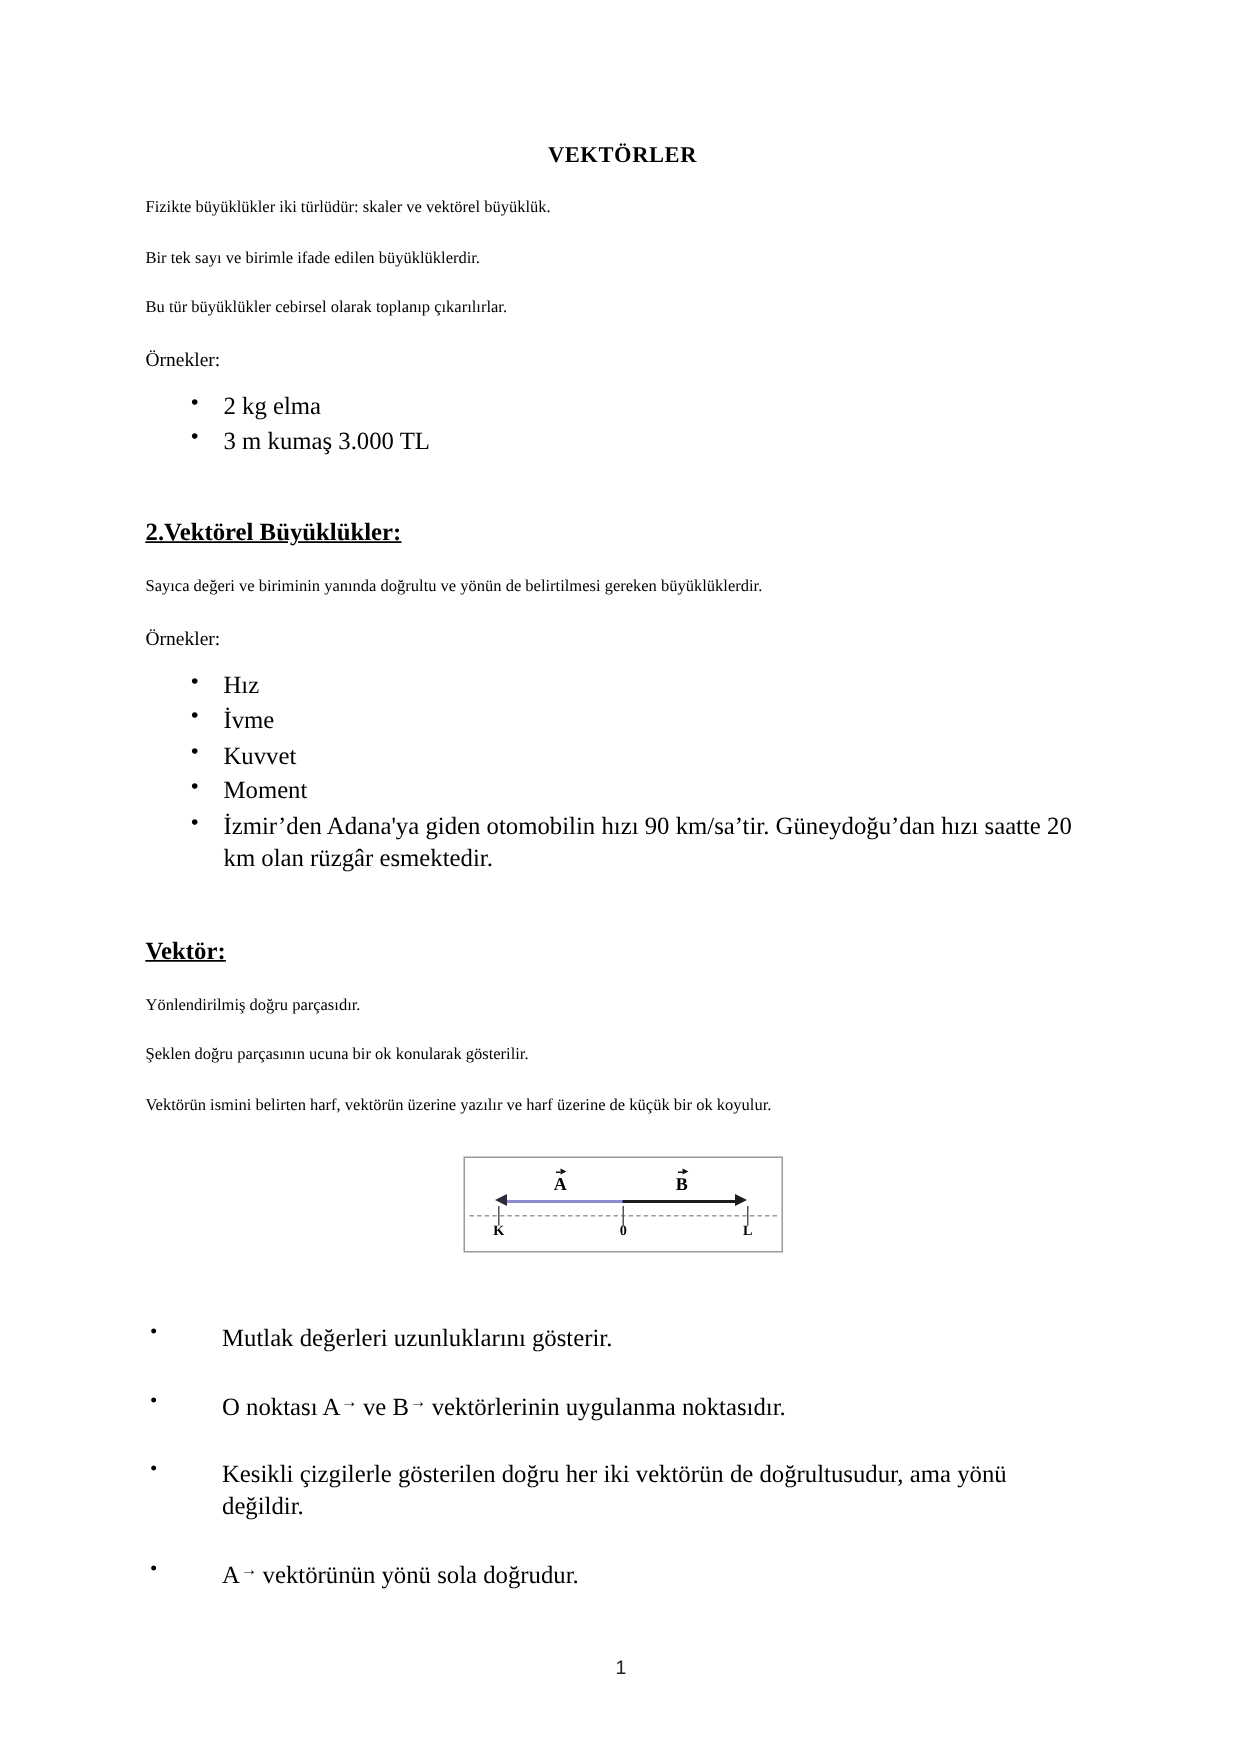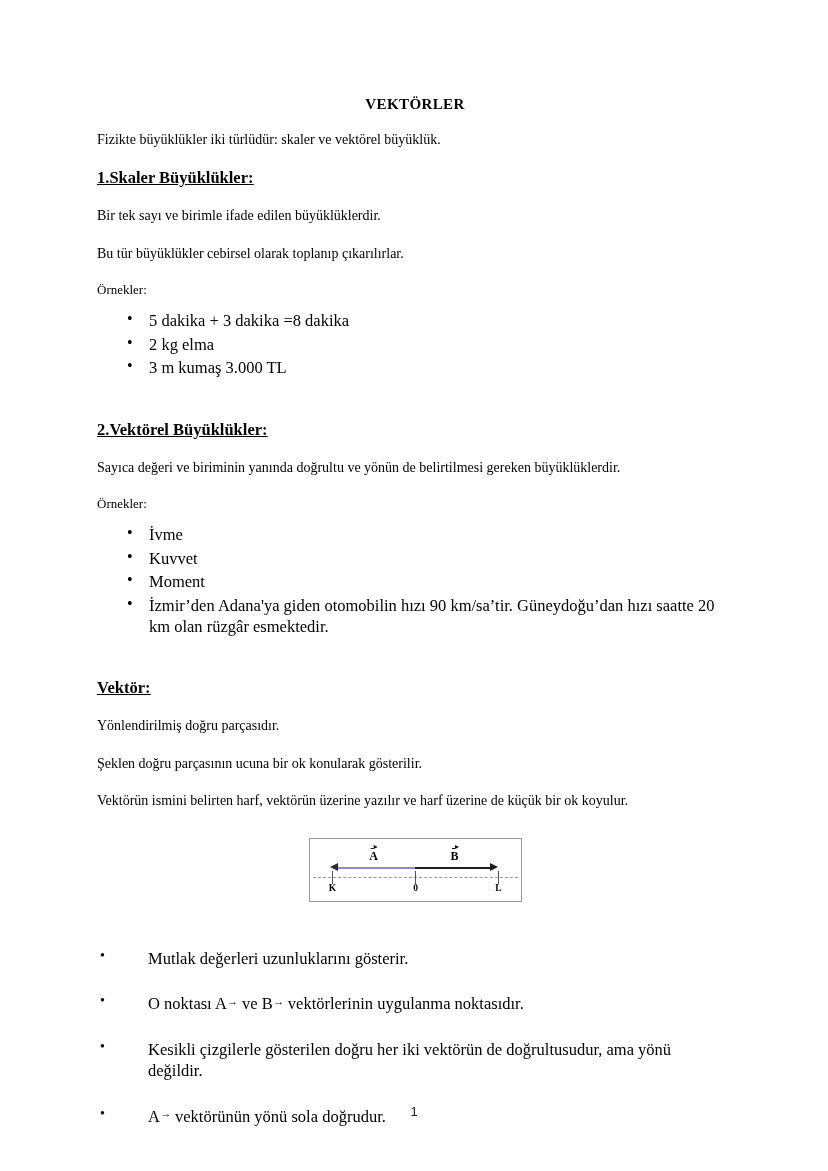--- a/index.html
+++ b/index.html
@@ -28,21 +28,21 @@
 
   .doc-title {
     text-align: center;
     font-weight: bold;
     font-size: 15px;
     letter-spacing: 0.4px;
     margin: 0 0 18px 0;
   }
 
   .para {
-    font-size: 14px;
+    font-size: 11px;
     line-height: 1.32;
     margin: 0 0 19px 0;
   }
 
   .section-head {
     font-size: 16.5px;
     font-weight: bold;
     text-decoration: underline;
     margin: 0 0 19px 0;
     display: block;
@@ -246,46 +246,43 @@
 </head>
 <body>
 
 <div class="page">
   <div class="content">
 
     <div class="doc-title">VEKTÖRLER</div>
 
     <p class="para">Fizikte büyüklükler iki türlüdür: skaler ve vektörel büyüklük.</p>
 
-    <div class="section-head">
-      <span>1.Skaler Büyüklükler:</span>
-    </div>
 
     <p class="para">Bir tek sayı ve birimle ifade edilen büyüklüklerdir.</p>
     <p class="para">Bu tür büyüklükler cebirsel olarak toplanıp çıkarılırlar.</p>
 
     <p class="lead">Örnekler:</p>
 
     <ul class="bullets">
-      <li>5 dakika + 3 dakika =8 dakika</li>
       <li>2 kg elma</li>
       <li>3 m kumaş 3.000 TL</li>
     </ul>
 
     <div class="gap-lg"></div>
 
     <div class="section-head">
       <span>2.Vektörel Büyüklükler:</span>
     </div>
 
     <p class="para">Sayıca değeri ve biriminin yanında doğrultu ve yönün de belirtilmesi gereken büyüklüklerdir.</p>
 
     <p class="lead">Örnekler:</p>
 
     <ul class="bullets">
+      <li>Hız</li>
       <li>İvme</li>
       <li>Kuvvet</li>
       <li>Moment</li>
       <li>İzmir’den Adana'ya giden otomobilin hızı 90 km/sa’tir. Güneydoğu’dan hızı saatte 20 km olan rüzgâr esmektedir.</li>
     </ul>
 
     <div class="gap-lg"></div>
 
     <div class="section-head">
       <span>Vektör:</span>

